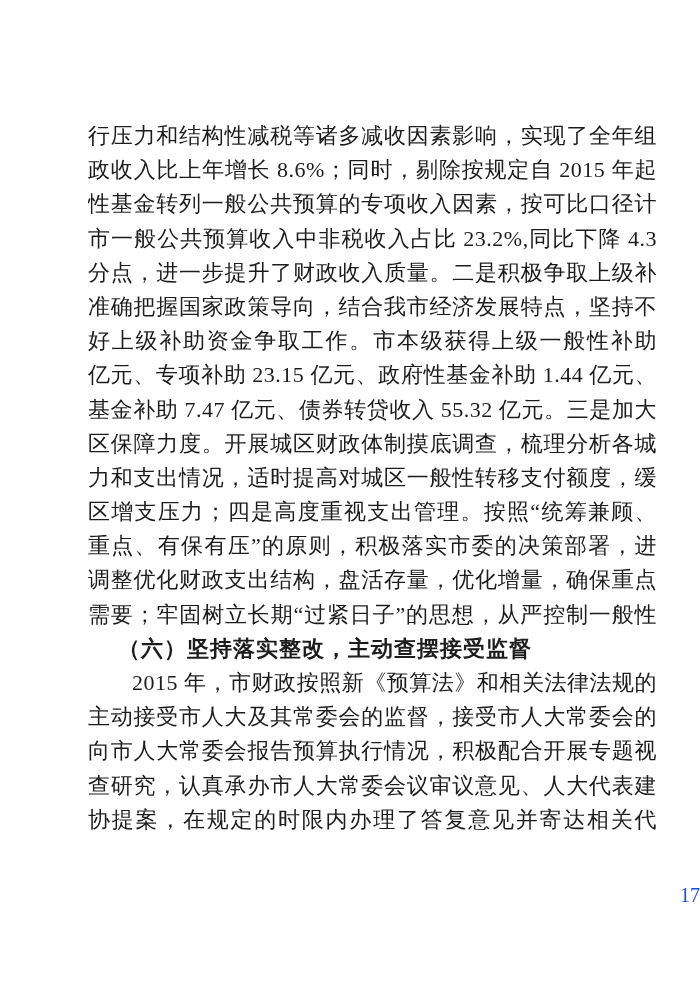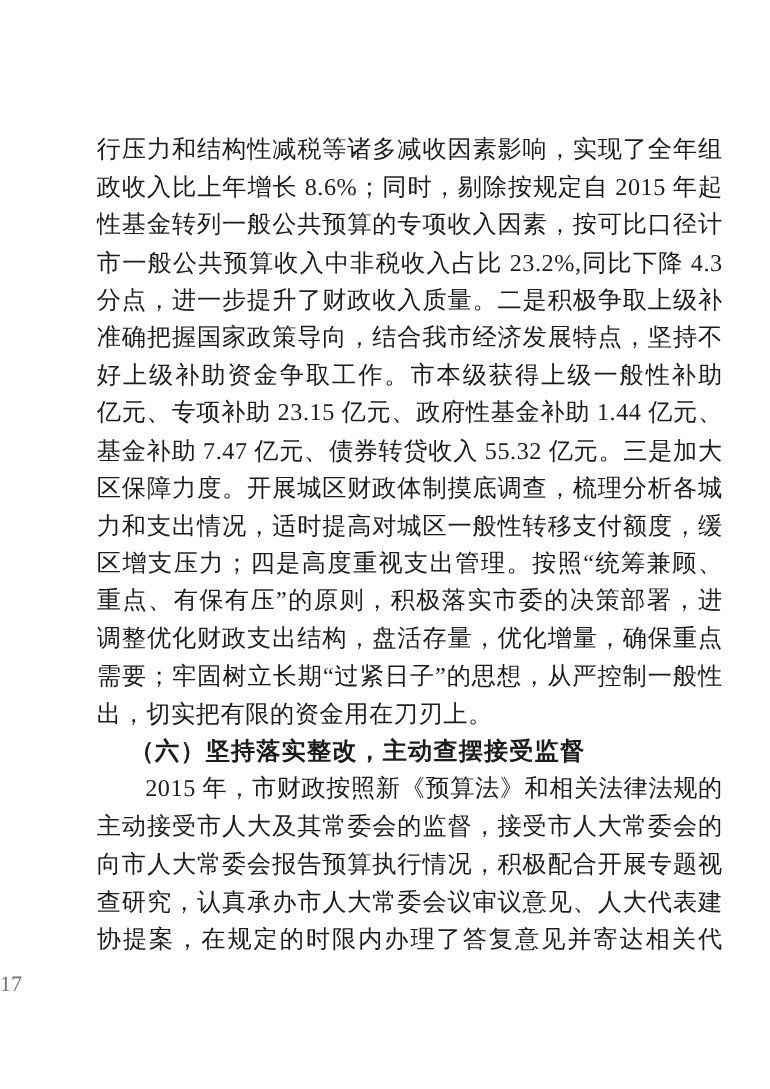--- a/index.html
+++ b/index.html
@@ -49,23 +49,23 @@
     text-indent: 30px;
     text-align: right;
     text-align-last: left;
     letter-spacing: 1px;
   }
   .page-number {
     position: absolute;
     top: 884px;
     left: 0;
     width: 100%;
-    text-align: left;
+    text-align: right;
     font-size: 20px;
-    color: #737373;
+    color: #1d4ed8;
   }
 </style>
 </head>
 <body>
 
 <div class="page">
 
   <div class="text-block">
 
     <div class="line">行压力和结构性减税等诸多减收因素影响，实现了全年组织财</div>
@@ -76,21 +76,20 @@
     <div class="line">准确把握国家政策导向，结合我市经济发展特点，坚持不懈做</div>
     <div class="line">好上级补助资金争取工作。市本级获得上级一般性补助 13.84</div>
     <div class="line">亿元、专项补助 23.15 亿元、政府性基金补助 1.44 亿元、社保</div>
     <div class="line">基金补助 7.47 亿元、债券转贷收入 55.32 亿元。三是加大对城</div>
     <div class="line">区保障力度。开展城区财政体制摸底调查，梳理分析各城区财</div>
     <div class="line">力和支出情况，适时提高对城区一般性转移支付额度，缓解城</div>
     <div class="line">区增支压力；四是高度重视支出管理。按照“统筹兼顾、突出</div>
     <div class="line">重点、有保有压”的原则，积极落实市委的决策部署，进一步</div>
     <div class="line">调整优化财政支出结构，盘活存量，优化增量，确保重点支出</div>
     <div class="line">需要；牢固树立长期“过紧日子”的思想，从严控制一般性支</div>
-    <div class="line para-end">出，切实把有限的资金用在刀刃上。</div>
 
     <div class="heading">（六）坚持落实整改，主动查摆接受监督</div>
 
     <div class="line indent">2015 年，市财政按照新《预算法》和相关法律法规的要求，</div>
     <div class="line">主动接受市人大及其常委会的监督，接受市人大常委会的询问，</div>
     <div class="line">向市人大常委会报告预算执行情况，积极配合开展专题视察和调</div>
     <div class="line">查研究，认真承办市人大常委会议审议意见、人大代表建议和政</div>
     <div class="line">协提案，在规定的时限内办理了答复意见并寄达相关代表、委员</div>
 
   </div>

